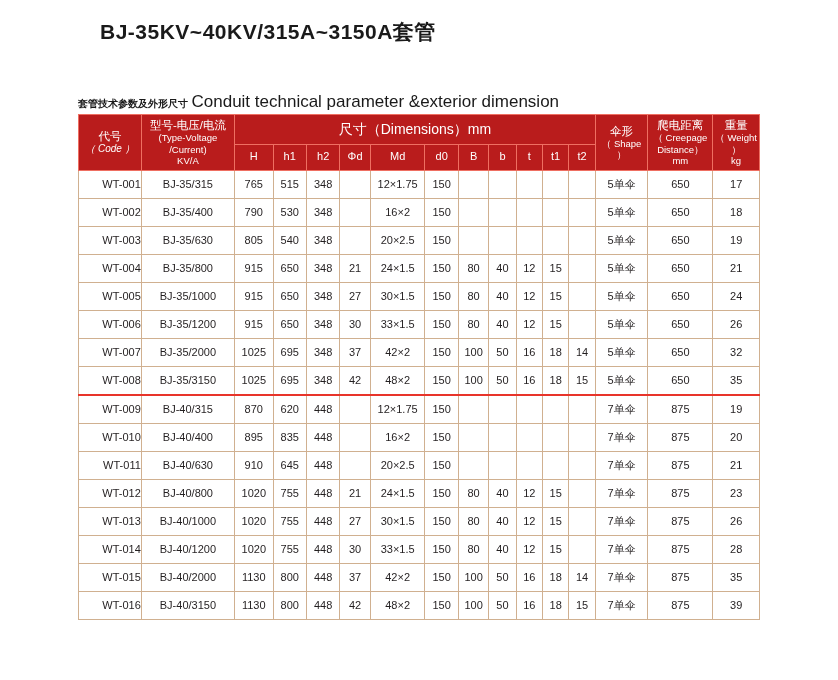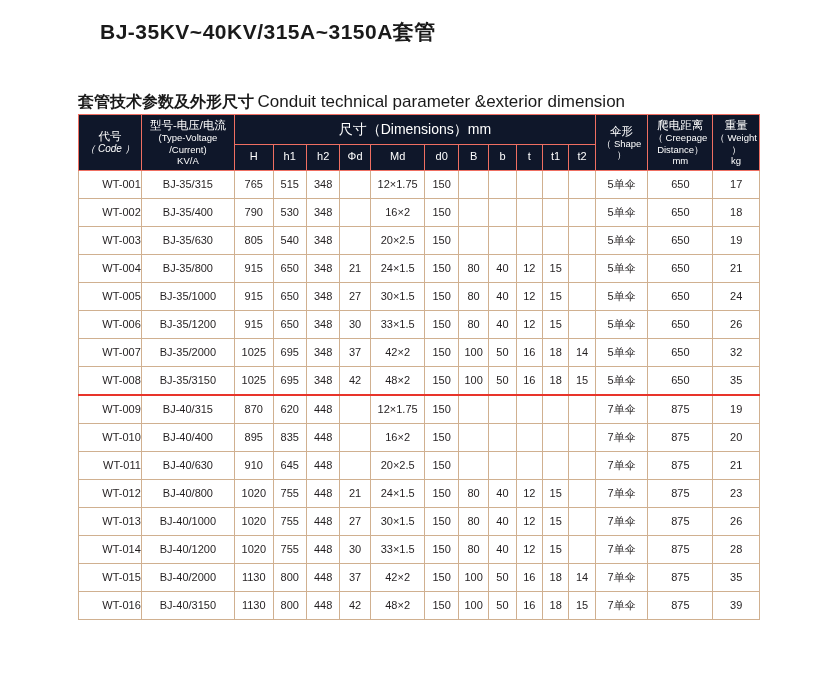--- a/index.html
+++ b/index.html
@@ -34,21 +34,21 @@
   .section-head {
     position: absolute;
     left: 78px;
     top: 92px;
     font-size: 12.5px;
     color: #1a1a1a;
     white-space: nowrap;
   }
   .section-head .cn {
     font-weight: bold;
-    font-size: 16px;
+    font-size: 10px;
   }
   .section-head .en {
     font-weight: normal;
     font-size: 17px;
   }
   table.spec {
     position: absolute;
     left: 78px;
     top: 114px;
     width: 682px;
@@ -57,21 +57,21 @@
   }
   table.spec th, table.spec td {
     border: 1px solid #d0b090;
     text-align: center;
     vertical-align: middle;
     font-size: 11px;
     color: #231f20;
     padding: 0;
   }
   table.spec thead th {
-    background: #0f172a;
+    background: #b91c1c;
     color: #ffffff;
     border: 1px solid #ef6f62;
     font-size: 11px;
     line-height: 1.25;
     font-weight: normal;
     padding: 3px 1px;
   }
   table.spec thead th.big {
     font-size: 14px;
   }

